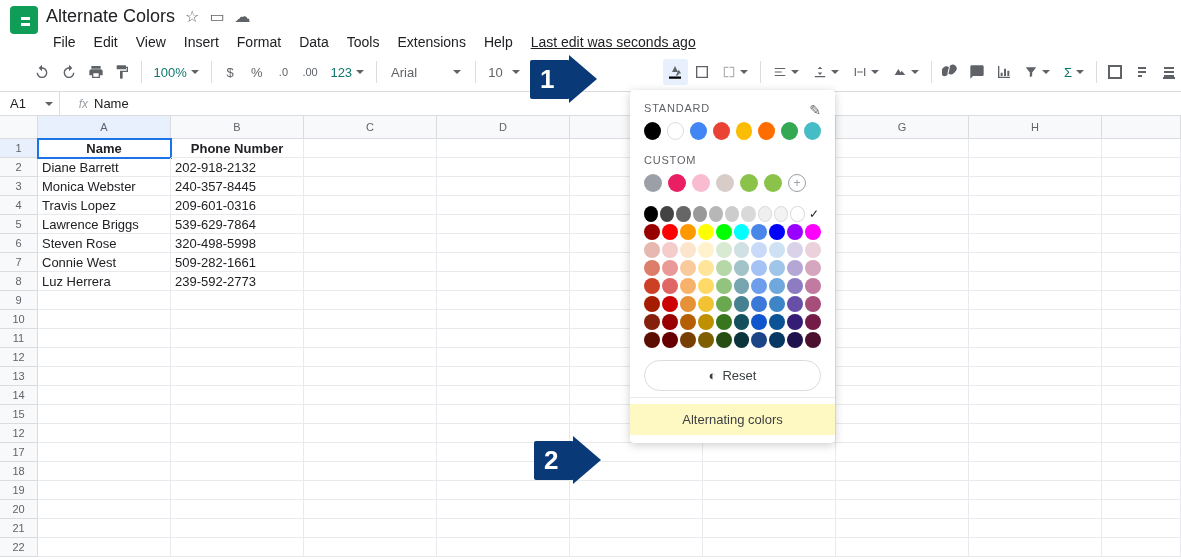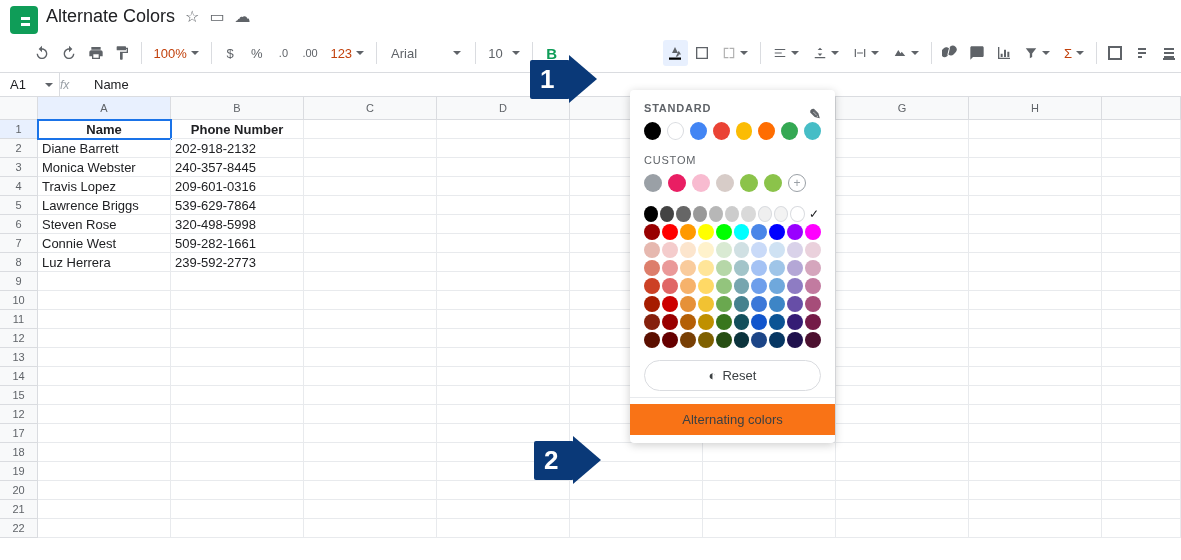--- a/index.html
+++ b/index.html
@@ -22,29 +22,29 @@
   .doc-title { font-size:18px; color:#202124; letter-spacing:0; }
   .title-icons { display:flex; gap:10px; color:#5f6368; align-items:center; }
   .title-icons span { font-size:16px; cursor:pointer; }
   .menus { display:flex; gap:4px; margin-top:4px; }
   .menus div { padding:3px 7px; font-size:14px; color:#202124; border-radius:3px; cursor:pointer; }
   .last-edit { color:#5f6368; text-decoration:underline; font-size:14px; padding:3px 7px; cursor:pointer; }
   
   .tb-wrap { border-bottom:1px solid #dadce0; padding: 6px 0 6px 30px; display:flex; align-items:center; gap:2px; }
   .tb-btn { width:26px; height:26px; display:flex; align-items:center; justify-content:center; color:#5f6368; cursor:pointer; border-radius:3px; }
   .tb-sep { width:1px; height:22px; background:#dadce0; margin:0 4px; }
-  .tb-zoom { display:flex; align-items:center; gap:4px; padding:0 6px; color:#c2410c; font-size:13px; cursor:pointer; }
+  .tb-zoom { display:flex; align-items:center; gap:4px; padding:0 6px; color:#0f766e; font-size:13px; cursor:pointer; }
   .tb-font { display:flex; align-items:center; justify-content:space-between; width:90px; padding:0 8px; color:#5f6368; font-size:13px; cursor:pointer; }
   .tb-size { display:flex; align-items:center; justify-content:space-between; width:46px; padding:0 6px; color:#5f6368; font-size:13px; cursor:pointer; }
   .dd-caret { border-left:4px solid transparent; border-right:4px solid transparent; border-top:4px solid #5f6368; }
   .bold { font-weight:bold; color:#0f9d58; font-size:15px;}
   
   .fb { display:flex; align-items:center; border-bottom:1px solid #dadce0; height:24px; }
   .fb-cell { width:60px; padding-left:10px; font-size:13px; color:#202124; border-right:1px solid #dadce0; height:100%; display:flex; align-items:center; justify-content:space-between; padding-right:6px;}
-  .fb-fx { width:28px; text-align:left; color:#9aa0a6; font-style:italic; font-size:12px; }
+  .fb-fx { width:28px; text-align:right; color:#9aa0a6; font-style:italic; font-size:12px; }
   .fb-content { flex:1; font-size:13px; padding-left:6px; }
   
   .grid { display:flex; }
   .rowhdrs { display:flex; flex-direction:column; }
   .corner { width:38px; height:23px; background:#f8f9fa; border-right:1px solid #dadce0; border-bottom:1px solid #dadce0;}
   .rowhdr { width:38px; height:19px; background:#f8f9fa; border-right:1px solid #dadce0; border-bottom:1px solid #dadce0; display:flex; align-items:center; justify-content:center; font-size:11px; color:#5f6368;}
   .cols { display:flex; flex-direction:column; flex:1;}
   .colhdr-row { display:flex; height:23px;}
   .colhdr { background:#f8f9fa; border-right:1px solid #dadce0; border-bottom:1px solid #dadce0; display:flex; align-items:center; justify-content:center; font-size:11px; color:#5f6368;}
   .row { display:flex; height:19px;}
@@ -67,21 +67,21 @@
   .edit-pen { margin-left:auto; color:#5f6368; cursor:pointer; font-size:14px;}
   .add-circle { width:18px; height:18px; border-radius:50%; border:1px solid #9aa0a6; display:flex; align-items:center; justify-content:center; color:#9aa0a6; font-size:12px; cursor:pointer;}
   .grid-swatches { display:flex; flex-direction:column; gap:2px; margin-bottom:12px;}
   .grid-swatches .r { display:flex; gap:2px;}
   .mini { width:16px; height:16px; border-radius:50%; cursor:pointer;}
   .mini.bord { border:1px solid #dadce0;}
   .checkcell { width:16px; height:16px; display:flex; align-items:center; justify-content:center; font-size:12px; color:#202124;}
   .reset-btn { width:100%; border:1px solid #dadce0; border-radius:18px; padding:7px 0; text-align:center; font-size:13px; color:#3c4043; cursor:pointer; display:flex; align-items:center; justify-content:center; gap:6px; margin-bottom:6px;}
   .dd-sep { height:1px; background:#e8eaed; margin:6px -14px;}
   .dd-item { padding:8px 0; text-align:center; font-size:13px; color:#3c4043; cursor:pointer;}
-  .dd-item.highlight { background:#f97316; margin:0 -14px; padding-left:14px; padding-right:14px;}
+  .dd-item.highlight { background:#fef9c3; margin:0 -14px; padding-left:14px; padding-right:14px;}
   svg { display:block; }
 </style>
 </head>
 <body>
 
 <div class="hdr">
   <div class="logo">
     <svg viewBox="0 0 24 24">
         <rect x="3" y="3" width="18" height="18" fill="#fff" opacity="0"></rect>
         <path d="M4 4h16v16H4z" fill="#fff"></path>
@@ -90,20 +90,32 @@
       </svg>
   </div>
   <div class="title-area">
     <div class="title-row">
       <span class="doc-title">Alternate Colors</span>
       <div class="title-icons">
         <span>☆</span>
         <span>▭</span>
         <span>☁</span>
       </div>
+    </div>
+    <div class="menus">
+      <div>File</div>
+      <div>Edit</div>
+      <div>View</div>
+      <div>Insert</div>
+      <div>Format</div>
+      <div>Data</div>
+      <div>Tools</div>
+      <div>Extensions</div>
+      <div>Help</div>
+      <div class="last-edit">Last edit was seconds ago</div>
     </div>
   </div>
 </div>
 
 <div class="tb-wrap">
   <div class="tb-btn">
       <svg width="16" height="16" viewBox="0 0 24 24">
         <path fill="#5f6368" d="M12 5V1L7 6l5 5V7c3.3 0 6 2.7 6 6s-2.7 6-6 6-6-2.7-6-6H4c0 4.4 3.6 8 8 8s8-3.6 8-8-3.6-8-8-8z"></path>
       </svg>
     </div>
@@ -529,21 +541,21 @@
 <div class="callout" style="top:55px; left:530px;">
   <div class="body">1</div>
   <div class="tri"></div>
 </div>
 <div class="callout" style="top:436px; left:534px;">
   <div class="body">2</div>
   <div class="tri"></div>
 </div>
 
 <div class="dropdown">
-  <div style="display:flex; align-items:flex-end;font-weight:bold;">
+  <div style="display:flex; align-items:flex-start;">
     <div class="dd-section-label">STANDARD</div>
     <span class="edit-pen">✎</span>
   </div>
   <div class="dd-row" id="std-row">
       <div class="swatch" style="background: rgb(0, 0, 0);"></div>
       <div class="swatch bordered" style="background: rgb(255, 255, 255);"></div>
       <div class="swatch" style="background: rgb(66, 133, 244);"></div>
       <div class="swatch" style="background: rgb(234, 67, 53);"></div>
       <div class="swatch" style="background: rgb(251, 188, 4);"></div>
       <div class="swatch" style="background: rgb(255, 109, 1);"></div>

